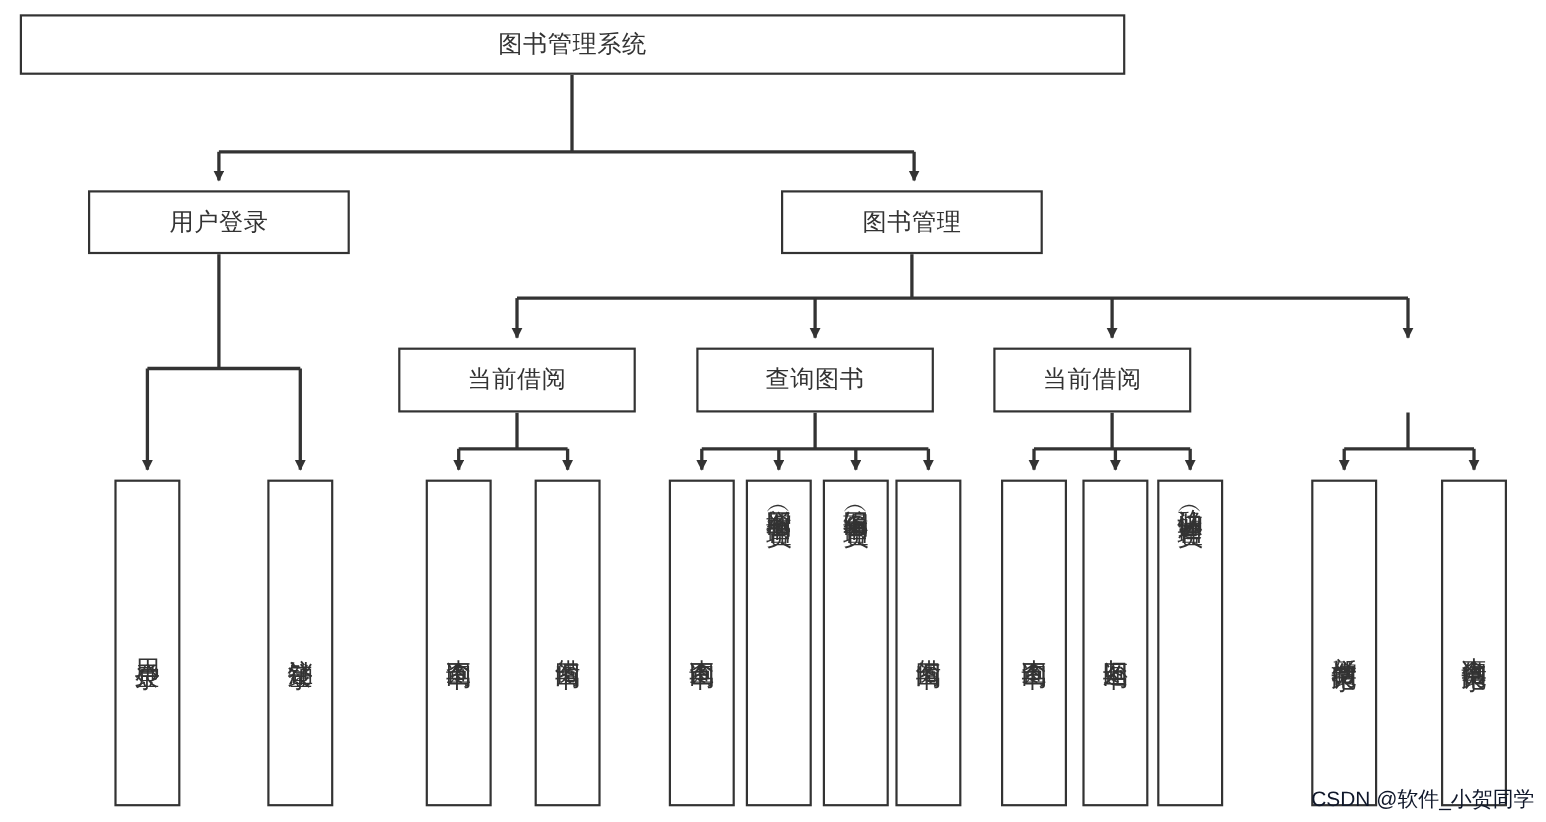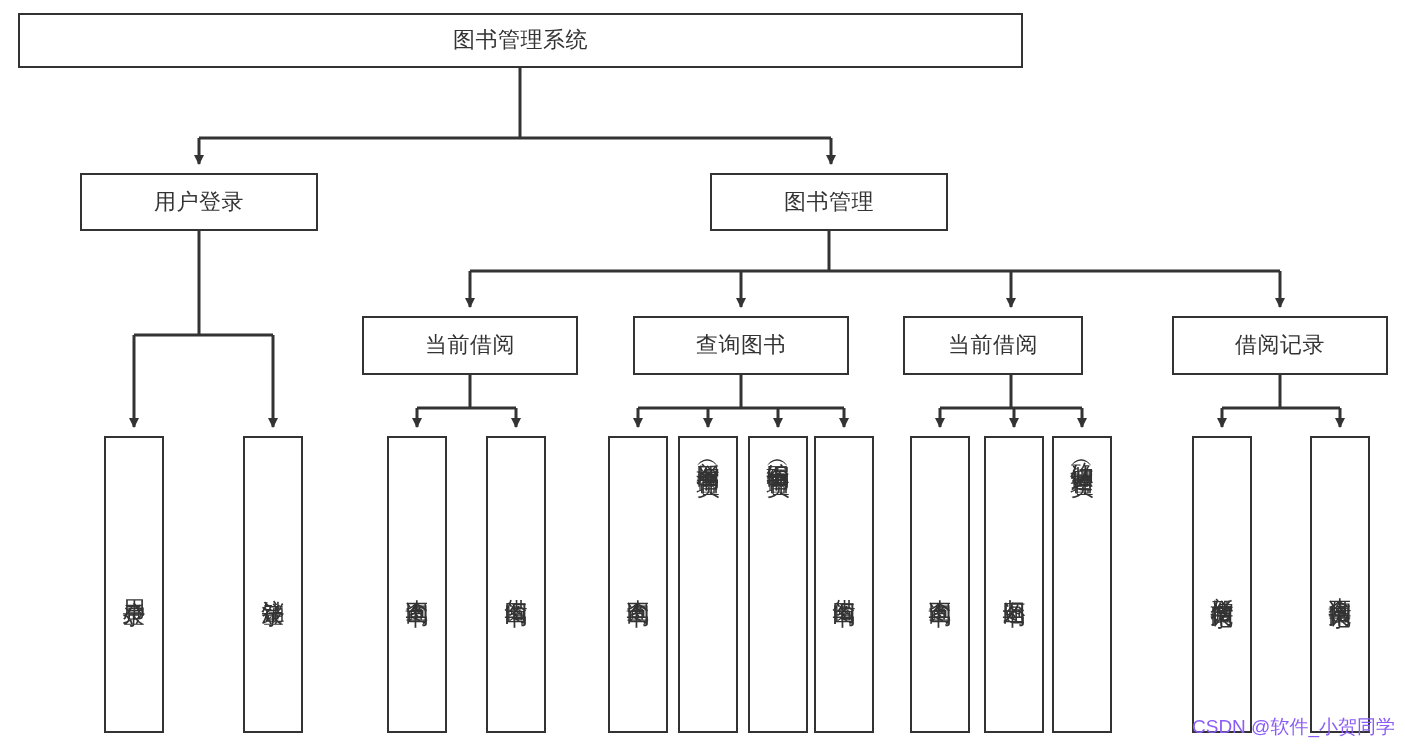--- a/index.html
+++ b/index.html
@@ -52,21 +52,21 @@
     white-space: nowrap;
   }
   .node-v.align-top {
     align-items: flex-start;
   }
   .node-v.align-mid {
     align-items: center;
   }
   .watermark {
     position: absolute;
-    color: #8b5cf6;
+    color: #0f172a;
     font-size: 19px;
     white-space: nowrap;
     pointer-events: none;
   }
 </style>
 </head>
 <body>
 
 <div id="canvas">
 
@@ -133,23 +133,20 @@
 
   <div class="node node-h" style="left: 362px; top: 316px; width: 216px; height: 59px;">
     <span class="label">当前借阅</span>
   </div>
   <div class="node node-h" style="left: 633px; top: 316px; width: 216px; height: 59px;">
     <span class="label">查询图书</span>
   </div>
   <div class="node node-h" style="left: 903px; top: 316px; width: 180px; height: 59px;">
     <span class="label">当前借阅</span>
   </div>
-  <div class="node node-h" style="left: 1172px; top: 316px; width: 216px; height: 59px;">
-    <span class="label">借阅记录</span>
-  </div>
 
   <div class="node node-v align-mid" style="left: 104px; top: 436px; width: 60px; height: 297px;">
     <span class="label">用户登录</span>
   </div>
   <div class="node node-v align-mid" style="left: 243px; top: 436px; width: 60px; height: 297px;">
     <span class="label">注销登录</span>
   </div>
   <div class="node node-v align-mid" style="left: 387px; top: 436px; width: 60px; height: 297px;">
     <span class="label">查询图书</span>
   </div>

